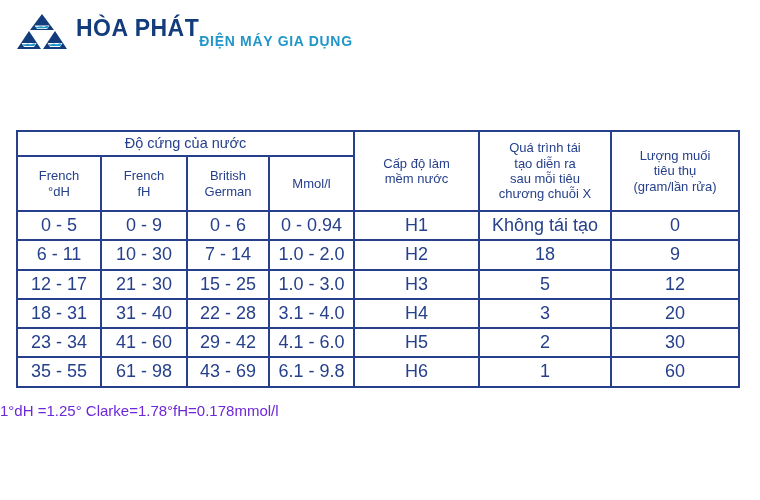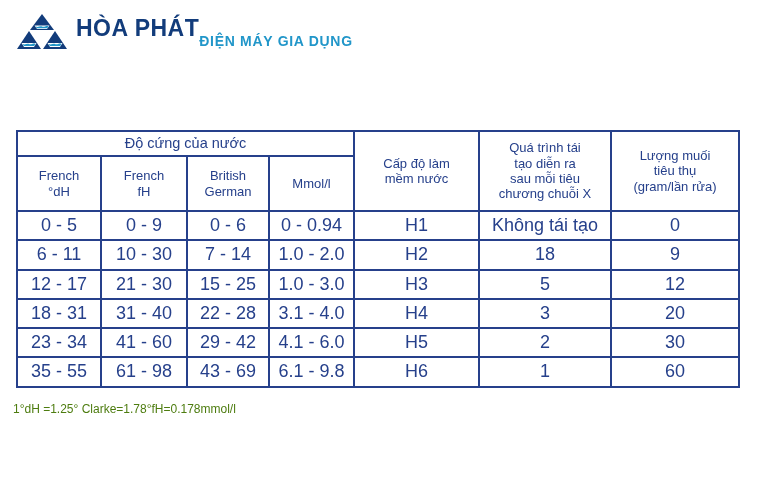--- a/index.html
+++ b/index.html
@@ -95,24 +95,24 @@
   .col-fh    { width: 86px; }
   .col-clk   { width: 82px; }
   .col-mmol  { width: 85px; }
   .col-level { width: 125px; }
   .col-regen { width: 132px; }
   .col-salt  { width: 128px; }
 
   
   .footnote {
     position: absolute;
-    left: 13px;
+    left: 0;
     top: 402px;
-    font-size: 12px;
-    color: #4d7c0f;
+    font-size: 15px;
+    color: #6d28d9;
   }
 </style>
 </head>
 <body>
 
 <div class="page">
 
   <div class="logo-block">
     <svg class="logo-mark" viewBox="0 0 52 40">
 

